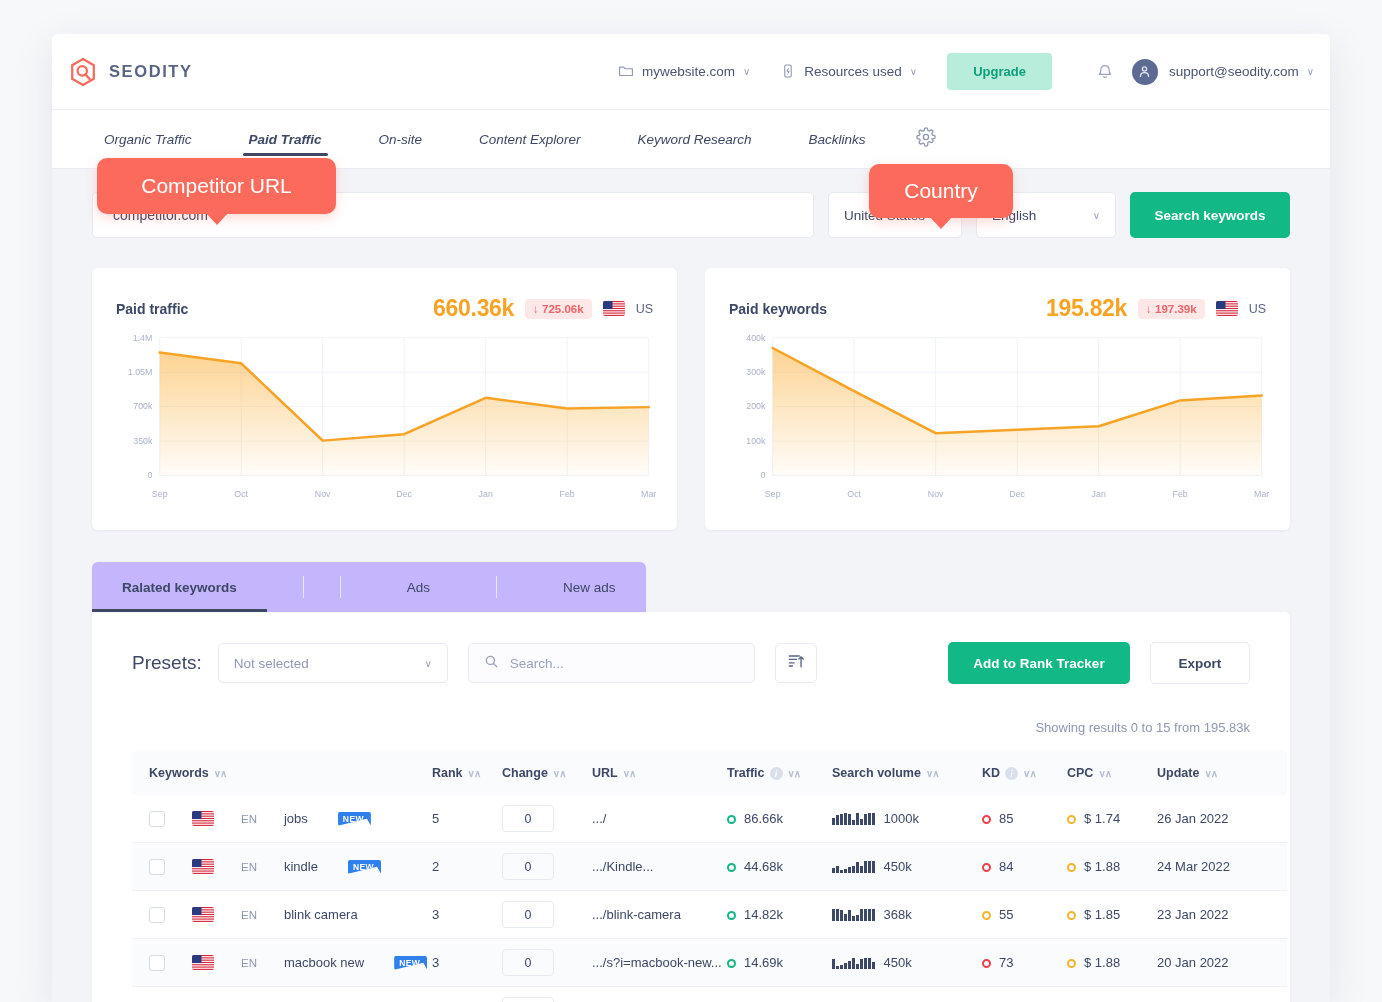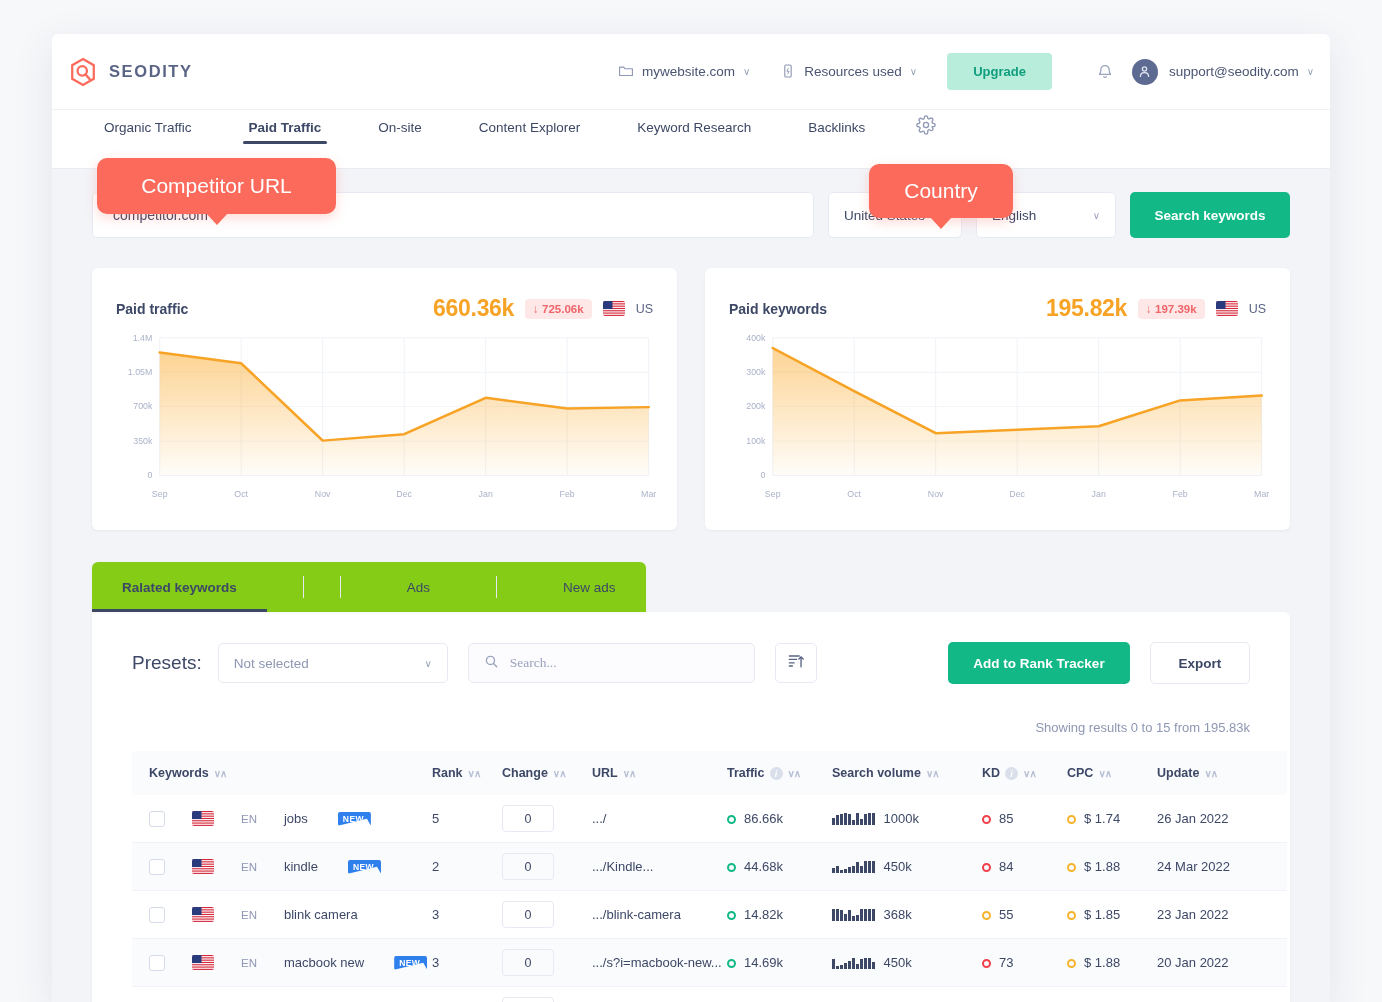--- a/index.html
+++ b/index.html
@@ -53,24 +53,25 @@
     width: 26px; height: 26px; border-radius: 50%;
     background: #5d6a92; margin-right: 11px;
     display: flex; align-items: center; justify-content: center;
   }
   .avatar svg { width: 13px; height: 13px; color: #e3e7f2; }
   .acct { font-size: 13.5px; color: #4a5573; display: flex; align-items: center; gap: 8px; }
 
   
   .nav {
     height: 58px; background: #fff;
-    display: flex; align-items: flex-start;
+    display: flex; align-items: center;
     padding: 0 24px;
     box-shadow: 0 1px 0 #e9ecf3;
     position: relative;
+    font-style: italic;
   }
   .nav-scroll { display: flex; align-items: stretch; flex: 1; }
   .nav-item {
     position: relative; display: flex; align-items: center;
     justify-content: center;
     padding: 0 6px; font-size: 13.5px; color: #3d4866;
     cursor: pointer; white-space: nowrap;
   }
   .nav-item .lbl { padding: 0 22px; }
   .nav-item.active { font-weight: 700; }
@@ -152,21 +153,21 @@
   .flag { width: 22px; height: 15px; border-radius: 2px; overflow: hidden; display: block; }
   .cc { font-size: 12.5px; color: #5a6484; }
 
   .chartwrap { position: absolute; left: 24px; right: 20px; top: 62px; bottom: 18px; }
   .chartwrap svg { width: 100%; height: 100%; display: block; }
   .axis-lbl { font-size: 8.5px; fill: #aab2c8; font-family: "Liberation Sans", sans-serif; }
 
   
   .rtabs {
     margin: 32px 40px 0 40px;
-    background: #84cc16; border-radius: 6px 6px 0 0;
+    background: #c4b5fd; border-radius: 6px 6px 0 0;
     height: 50px; display: inline-flex; align-items: stretch;
     box-shadow: 0 1px 3px rgba(40,50,80,.05);
     gap: 36px;
   }
   .rtab {
     position: relative; display: flex; align-items: center; justify-content: center;
     padding: 0 30px; font-size: 13.5px; color: #3d4866; cursor: pointer;
     white-space: nowrap;
   }
   .rtab.active { font-weight: 700; }
@@ -192,21 +193,21 @@
     padding: 0 15px; font-size: 13.5px; color: #8e97b3; cursor: pointer;
   }
   .tb-search {
     width: 287px; height: 40px; margin-left: 20px;
     border: 1px solid #e7eaf2; border-radius: 5px; background: #fcfcfe;
     display: flex; align-items: center; gap: 11px; padding: 0 15px;
   }
   .tb-search svg { width: 15px; height: 15px; color: #9aa3bd; flex: 0 0 auto; }
   .tb-search input {
     border: 0; outline: 0; background: transparent; width: 100%;
-    font-size: 13.5px; color: #3d4866; font-family: Liberation Serif, serif;
+    font-size: 13.5px; color: #3d4866; font-family: Liberation Sans, sans-serif;
   }
   .tb-search input::placeholder { color: #9aa3bd; }
   .icon-btn {
     width: 42px; height: 40px; margin-left: 20px;
     border: 1px solid #e7eaf2; border-radius: 5px; background: #fff;
     display: flex; align-items: center; justify-content: center; cursor: pointer;
   }
   .icon-btn svg { width: 18px; height: 18px; color: #5a6484; }
   #add-rank-tracker-button { width: 182px; height: 42px; margin-left: auto; }
   .btn-outline {

